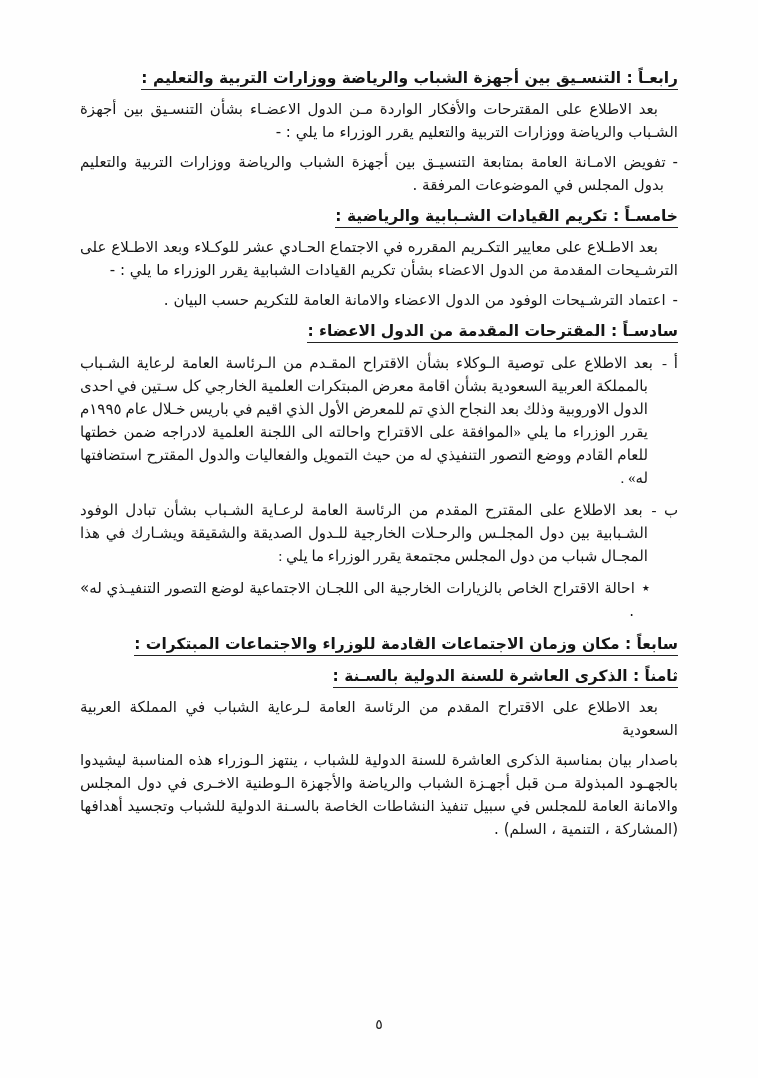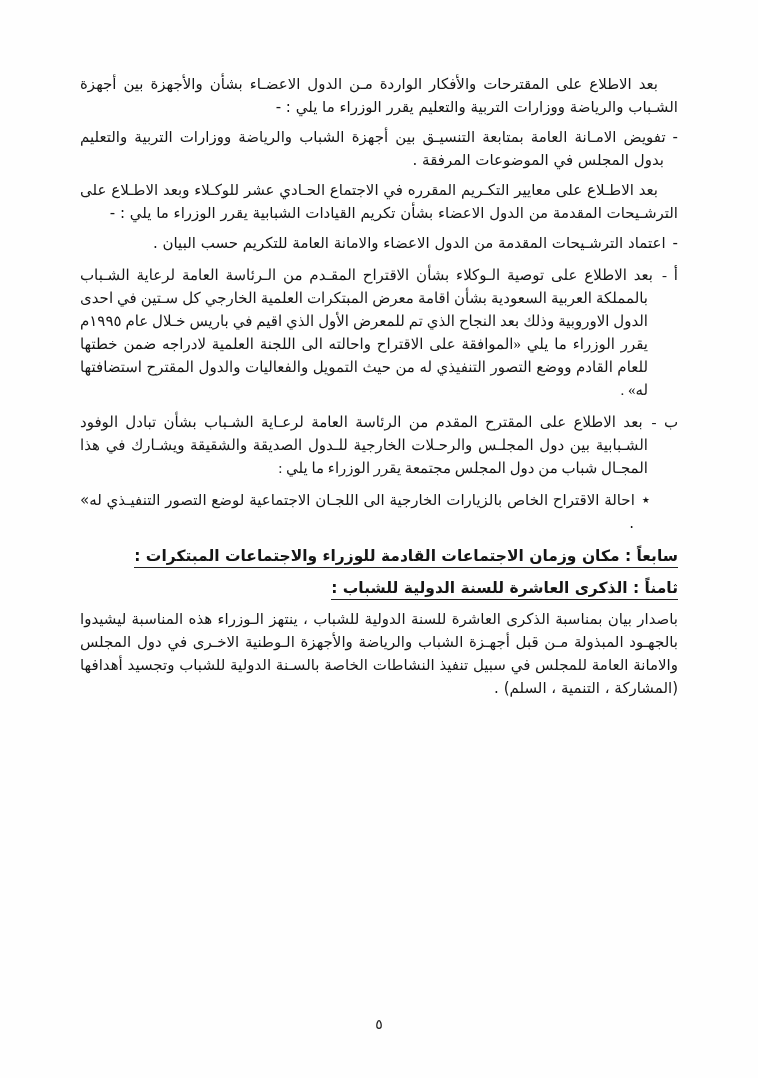--- a/index.html
+++ b/index.html
@@ -66,39 +66,43 @@
     font-size: 14px;
     color: #161616;
   }
 </style>
 </head>
 <body>
 
 <div class="page">
 
   <section>
-    <p class="para indent">بعد الاطلاع على المقترحات والأفكار الواردة مـن الدول الاعضـاء بشأن والأجهزة بين أجهزة الشـباب والرياضة ووزارات التربية والتعليم يقرر الوزراء ما يلي : -</p>
+    <h3 class="heading"><span class="heading-text">رابعـاً : التنسـيق بين أجهزة الشباب والرياضة ووزارات التربية والتعليم :</span></h3>
+    <p class="para indent">بعد الاطلاع على المقترحات والأفكار الواردة مـن الدول الاعضـاء بشأن التنسـيق بين أجهزة الشـباب والرياضة ووزارات التربية والتعليم يقرر الوزراء ما يلي : -</p>
     <p class="para hang"><span class="marker">-</span><span>تفويض الامـانة العامة بمتابعة التنسيـق بين أجهزة الشباب والرياضة ووزارات التربية والتعليم بدول المجلس في الموضوعات المرفقة .</span></p>
   </section>
 
   <section>
+    <h3 class="heading"><span class="heading-text">خامسـاً : تكريم القيادات الشـبابية والرياضية :</span></h3>
     <p class="para indent">بعد الاطـلاع على معايير التكـريم المقرره في الاجتماع الحـادي عشر للوكـلاء وبعد الاطـلاع على الترشـيحات المقدمة من الدول الاعضاء بشأن تكريم القيادات الشبابية يقرر الوزراء ما يلي : -</p>
-    <p class="para hang"><span class="marker">-</span><span>اعتماد الترشـيحات المقدمة من الدول الاعضاء والامانة العامة للتكريم حسب البيان .</span></p>
+    <p class="para hang"><span class="marker">-</span><span>اعتماد الترشـيحات الوفود من الدول الاعضاء والامانة العامة للتكريم حسب البيان .</span></p>
   </section>
 
   <section>
+    <h3 class="heading"><span class="heading-text">سادسـاً : المقترحات المقدمة من الدول الاعضاء :</span></h3>
     <p class="letter-item"><span class="marker letter-marker">أ -</span><span>بعد الاطلاع على توصية الـوكلاء بشأن الاقتراح المقـدم من الـرئاسة العامة لرعاية الشـباب بالمملكة العربية السعودية بشأن اقامة معرض المبتكرات العلمية الخارجي كل سـتين في احدى الدول الاوروبية وذلك بعد النجاح الذي تم للمعرض الأول الذي اقيم في باريس خـلال عام ١٩٩٥م يقرر الوزراء ما يلي «الموافقة على الاقتراح واحالته الى اللجنة العلمية لادراجه ضمن خطتها للعام القادم ووضع التصور التنفيذي له من حيث التمويل والفعاليات والدول المقترح استضافتها له» .</span></p>
     <p class="letter-item"><span class="marker letter-marker">ب -</span><span>بعد الاطلاع على المقترح المقدم من الرئاسة العامة لرعـاية الشـباب بشأن تبادل الوفود الشـبابية بين دول المجلـس والرحـلات الخارجية للـدول الصديقة والشقيقة ويشـارك في هذا المجـال شباب من دول المجلس مجتمعة يقرر الوزراء ما يلي :</span></p>
     <p class="star-item"><span class="marker">٭</span><span>احالة الاقتراح الخاص بالزيارات الخارجية الى اللجـان الاجتماعية لوضع التصور التنفيـذي له» .</span></p>
   </section>
 
   <section>
     <h3 class="heading"><span class="heading-text">سابعاً : مكان وزمان الاجتماعات القادمة للوزراء والاجتماعات المبتكرات :</span></h3>
   </section>
 
   <section>
-    <h3 class="heading"><span class="heading-text">ثامناً : الذكرى العاشرة للسنة الدولية للشباب :</span></h3>
+    <h3 class="heading"><span class="heading-text">ثامناً : الذكرى العاشرة للسنة الدولية بالسـنة :</span></h3>
+    <p class="para indent">بعد الاطلاع على الاقتراح المقدم من الرئاسة العامة لـرعاية الشباب في المملكة العربية السعودية</p>
     <p class="para">باصدار بيان بمناسبة الذكرى العاشرة للسنة الدولية للشباب ، ينتهز الـوزراء هذه المناسبة ليشيدوا بالجهـود المبذولة مـن قبل أجهـزة الشباب والرياضة والأجهزة الـوطنية الاخـرى في دول المجلس والامانة العامة للمجلس في سبيل تنفيذ النشاطات الخاصة بالسـنة الدولية للشباب وتجسيد أهدافها (المشاركة ، التنمية ، السلم) .</p>
   </section>
 
   <div class="page-number">٥</div>
 
 </div>
 
 </body></html>

